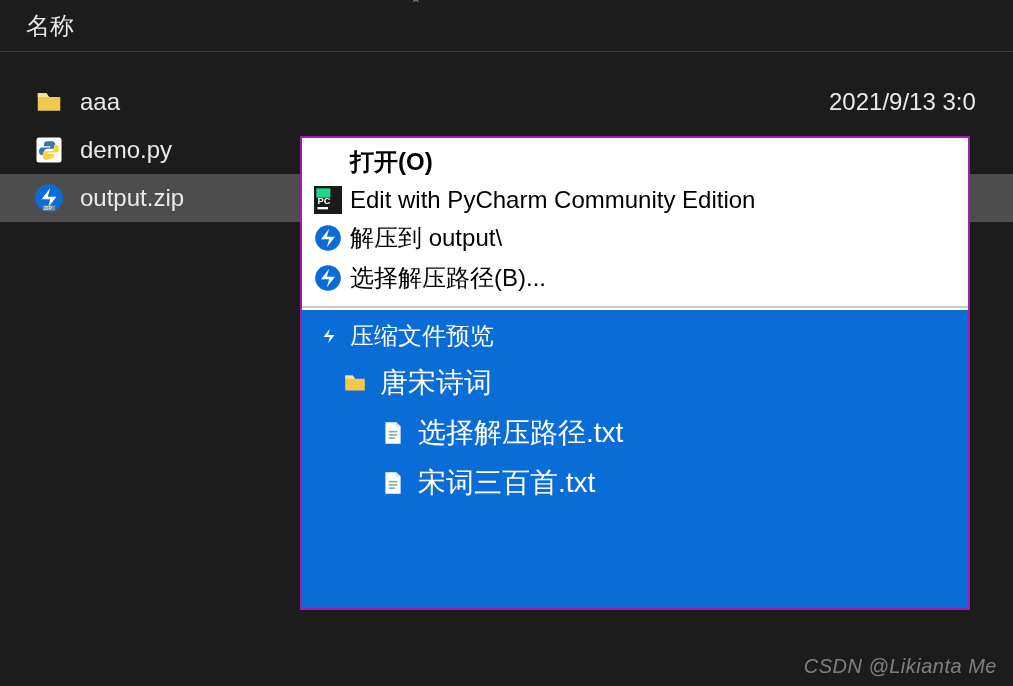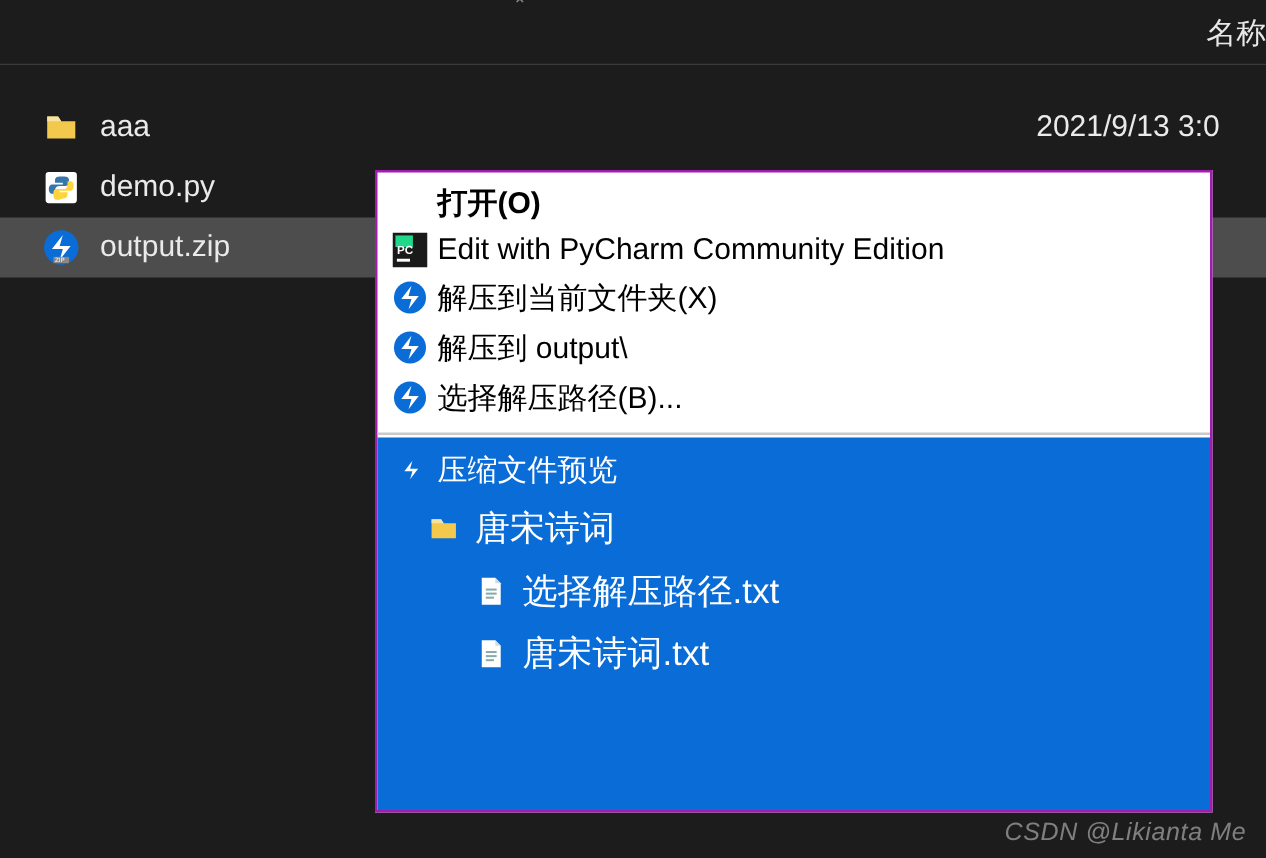--- a/index.html
+++ b/index.html
@@ -13,21 +13,21 @@
     position: relative;
   }
   .container { position: relative; width: 100%; height: 100%; }
   .header {
     display: flex;
     height: 52px;
     border-bottom: 1px solid #3a3a3a;
     font-size: 24px;
     color: #e8e8e8;
   }
-  .col-name { padding: 10px 0 0 26px; flex: 1; text-align: right; }
+  .col-name { padding: 10px 0 0 26px; flex: 1; }
   .col-date { padding: 10px 0 0 14px; width: 190px; border-left: 1px solid #3a3a3a; }
   .divider-arrow {
     position: absolute;
     top: -4px; left: 410px;
     color: #888; font-size: 14px;
   }
   .files { padding-top: 26px; }
   .file-row {
     display: flex; align-items: center;
     height: 48px; padding-left: 34px;
@@ -143,29 +143,20 @@
       <div class="ctx-item">
         <span class="micon">
           <svg viewBox="0 0 24 24">
               <rect width="24" height="24" fill="#1a1a1a"></rect>
               <rect x="2" y="2" width="12" height="8" fill="#21d789"></rect>
               <text x="3" y="15" font-size="8" fill="#fff" font-weight="bold">PC</text>
               <rect x="3" y="18" width="9" height="2" fill="#fff"></rect>
             </svg>
         </span>
         <span>Edit with PyCharm Community Edition</span>
-      </div>
-      <div class="ctx-item">
-        <span class="micon">
-          <svg viewBox="0 0 24 24">
-              <circle cx="12" cy="12" r="11" fill="#0a6cd6"></circle>
-              <polygon points="6,13 13,4 11,11 18,11 11,20 13,13" fill="#fff"></polygon>
-            </svg>
-        </span>
-        <span>解压到当前文件夹(X)</span>
       </div>
       <div class="ctx-item">
         <span class="micon">
           <svg viewBox="0 0 24 24">
               <circle cx="12" cy="12" r="11" fill="#0a6cd6"></circle>
               <polygon points="6,13 13,4 11,11 18,11 11,20 13,13" fill="#fff"></polygon>
             </svg>
         </span>
         <span>解压到 output\</span>
       </div>
@@ -215,21 +206,21 @@
         <div class="tree-row indent2">
           <span class="ticon">
             <svg viewBox="0 0 24 24">
                 <path fill="#fff" d="M5 2h10l4 4v16H5z"></path>
                 <path fill="#d8d8d8" d="M15 2v4h4z"></path>
                 <rect x="8" y="10" width="8" height="1.5" fill="#8aa"></rect>
                 <rect x="8" y="13" width="8" height="1.5" fill="#8aa"></rect>
                 <rect x="8" y="16" width="6" height="1.5" fill="#8aa"></rect>
               </svg>
           </span>
-          <span>唐宋诗词.txt</span>
+          <span>宋词三百首.txt</span>
         </div>
       </div>
     </div>
   </div>
 
   <div class="red-box rb1"></div>
 
   <div class="watermark">CSDN @Likianta Me</div>
 </div>
 

